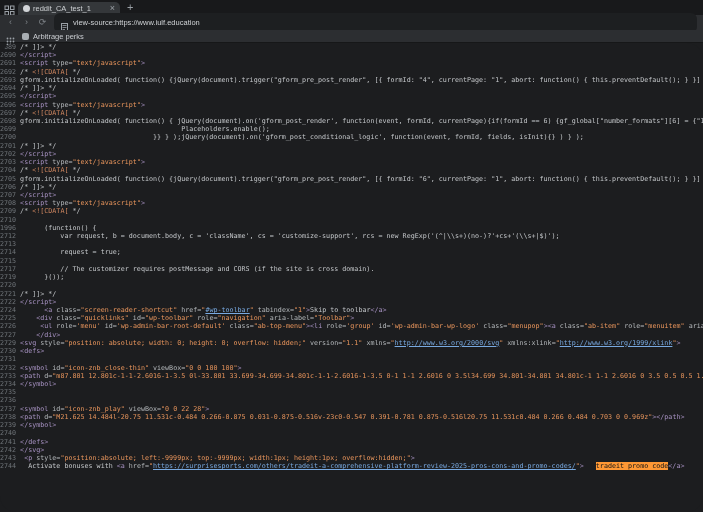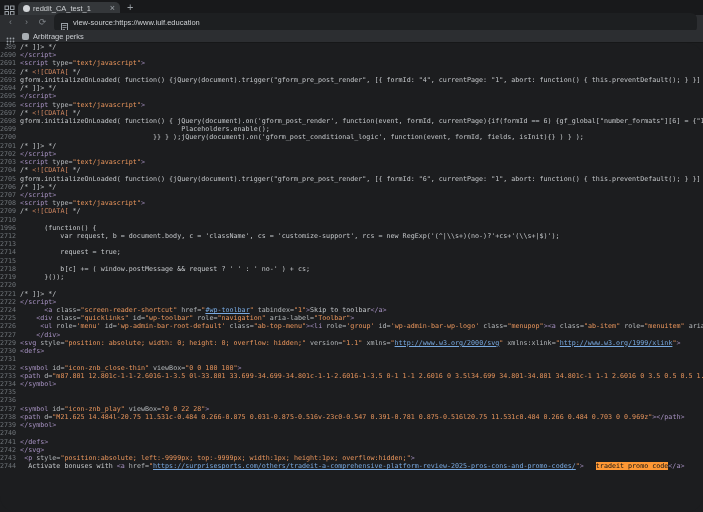--- a/index.html
+++ b/index.html
@@ -128,21 +128,21 @@
         <div class="line"><span class="num">2706</span><span class="code"><span class="pln">/* ]]&gt; */</span></span></div>
         <div class="line"><span class="num">2707</span><span class="code"><span class="tag">&lt;/script&gt;</span></span></div>
         <div class="line"><span class="num">2708</span><span class="code"><span class="tag">&lt;script</span><span class="atn"> type=</span><span class="atv">"text/javascript"</span><span class="tag">&gt;</span></span></div>
         <div class="line"><span class="num">2709</span><span class="code"><span class="pln">/* </span><span class="cdata">&lt;![CDATA[</span><span class="pln"> */</span></span></div>
         <div class="line"><span class="num">2710</span><span class="code"></span></div>
         <div class="line"><span class="num">1996</span><span class="code"><span class="pln">      (function() {</span></span></div>
         <div class="line"><span class="num">2712</span><span class="code"><span class="pln">          var request, b = document.body, c = 'className', cs = 'customize-support', rcs = new RegExp('(^|\\s+)(no-)?'+cs+'(\\s+|$)');</span></span></div>
         <div class="line"><span class="num">2713</span><span class="code"></span></div>
         <div class="line"><span class="num">2714</span><span class="code"><span class="pln">          request = true;</span></span></div>
         <div class="line"><span class="num">2715</span><span class="code"></span></div>
-        <div class="line"><span class="num">2718</span><span class="code"><span class="pln">          b[c] += ( window.postMessage &amp;&amp; request ? ' ' : ' no-' ) + cs;</span></span></div>
+        <div class="line"><span class="num">2717</span><span class="code"><span class="pln">          // The customizer requires postMessage and CORS (if the site is cross domain).</span></span></div>
         <div class="line"><span class="num">2719</span><span class="code"><span class="pln">      }());</span></span></div>
         <div class="line"><span class="num">2720</span><span class="code"></span></div>
         <div class="line"><span class="num">2721</span><span class="code"><span class="pln">/* ]]&gt; */</span></span></div>
         <div class="line"><span class="num">2722</span><span class="code"><span class="tag">&lt;/script&gt;</span></span></div>
         <div class="line"><span class="num">2724</span><span class="code"><span class="pln">      </span><span class="tag">&lt;a</span><span class="atn"> class=</span><span class="atv">"screen-reader-shortcut"</span><span class="atn"> href=</span><span class="atv">"</span><span class="lnk">#wp-toolbar</span><span class="atv">"</span><span class="atn"> tabindex=</span><span class="atv">"1"</span><span class="tag">&gt;</span><span class="pln">Skip to toolbar</span><span class="tag">&lt;/a&gt;</span></span></div>
         <div class="line"><span class="num">2725</span><span class="code"><span class="pln">    </span><span class="tag">&lt;div</span><span class="atn"> class=</span><span class="atv">"quicklinks"</span><span class="atn"> id=</span><span class="atv">"wp-toolbar"</span><span class="atn"> role=</span><span class="atv">"navigation"</span><span class="atn"> aria-label=</span><span class="atv">"Toolbar"</span><span class="tag">&gt;</span></span></div>
         <div class="line"><span class="num">2726</span><span class="code"><span class="pln">     </span><span class="tag">&lt;ul</span><span class="atn"> role=</span><span class="atv">'menu'</span><span class="atn"> id=</span><span class="atv">'wp-admin-bar-root-default'</span><span class="atn"> class=</span><span class="atv">"ab-top-menu"</span><span class="tag">&gt;&lt;li</span><span class="atn"> role=</span><span class="atv">'group'</span><span class="atn"> id=</span><span class="atv">'wp-admin-bar-wp-logo'</span><span class="atn"> class=</span><span class="atv">"menupop"</span><span class="tag">&gt;&lt;a</span><span class="atn"> class=</span><span class="atv">"ab-item"</span><span class="atn"> role=</span><span class="atv">"menuitem"</span><span class="atn"> aria-haspopup=</span></span></div>
         <div class="line"><span class="num">2727</span><span class="code"><span class="pln">    </span><span class="tag">&lt;/div&gt;</span></span></div>
         <div class="line"><span class="num">2729</span><span class="code"><span class="tag">&lt;svg</span><span class="atn"> style=</span><span class="atv">"position: absolute; width: 0; height: 0; overflow: hidden;"</span><span class="atn"> version=</span><span class="atv">"1.1"</span><span class="atn"> xmlns=</span><span class="atv">"</span><span class="lnk">http://www.w3.org/2000/svg</span><span class="atv">"</span><span class="atn"> xmlns:xlink=</span><span class="atv">"</span><span class="lnk">http://www.w3.org/1999/xlink</span><span class="atv">"</span><span class="tag">&gt;</span></span></div>
         <div class="line"><span class="num">2730</span><span class="code"><span class="tag">&lt;defs&gt;</span></span></div>

